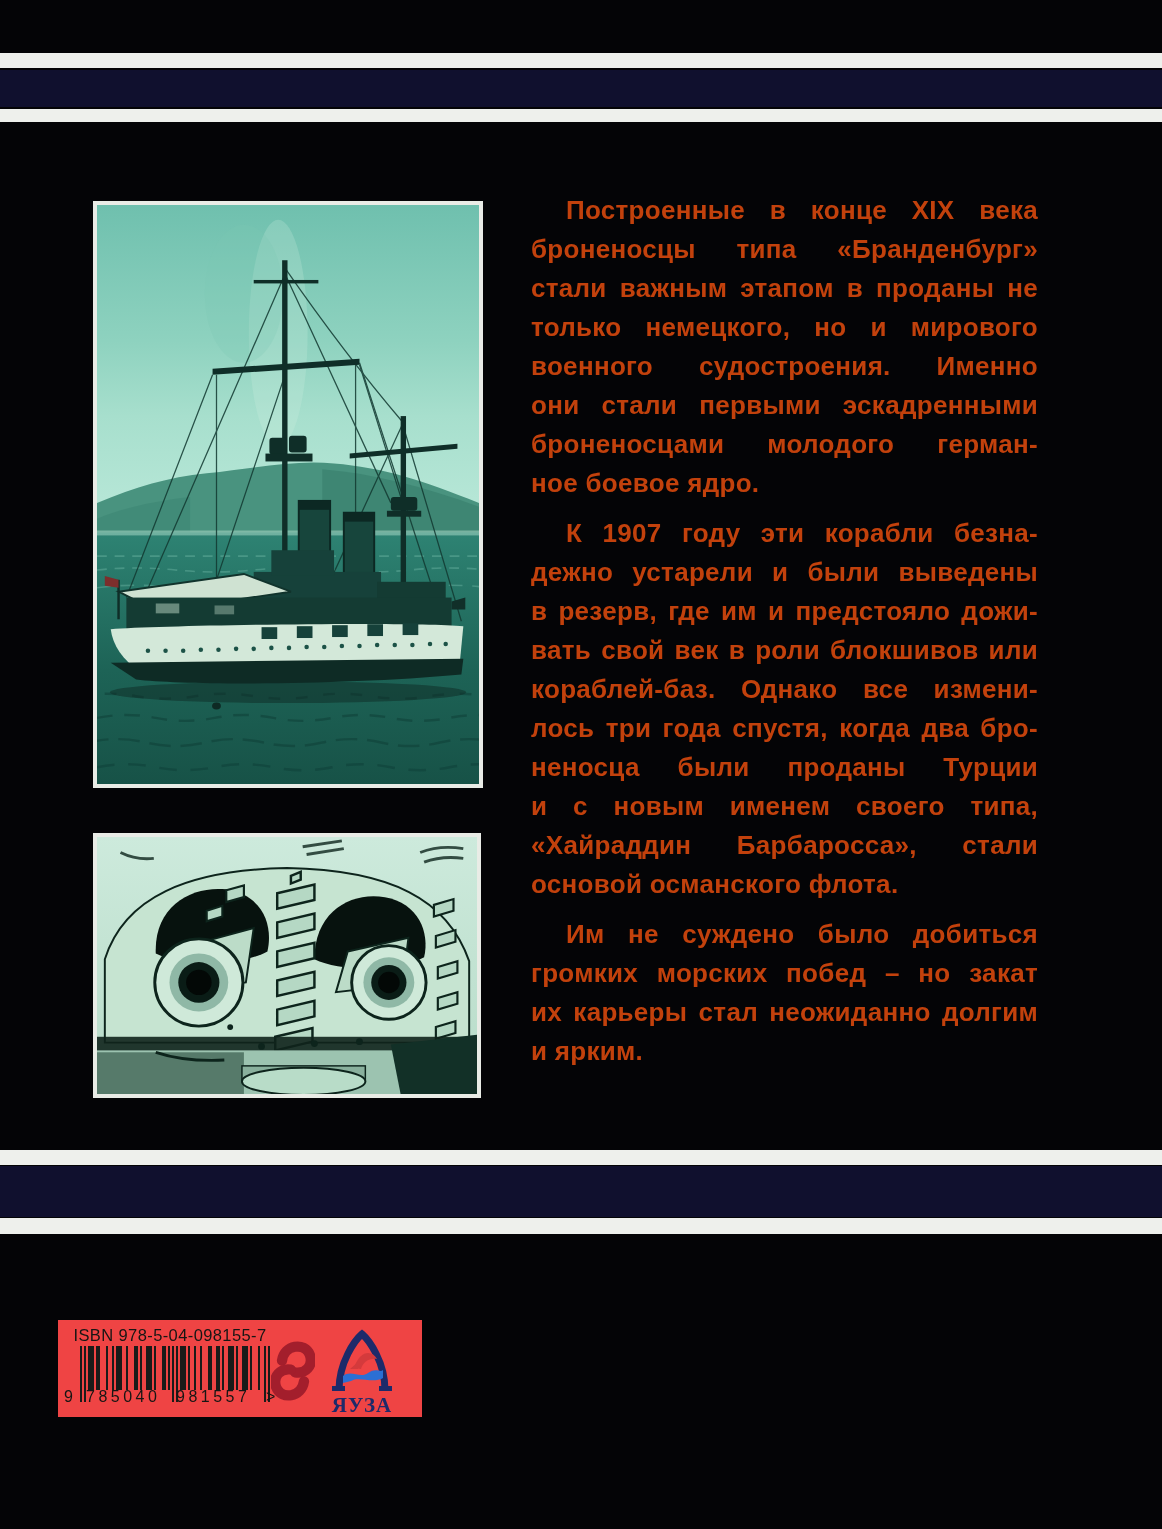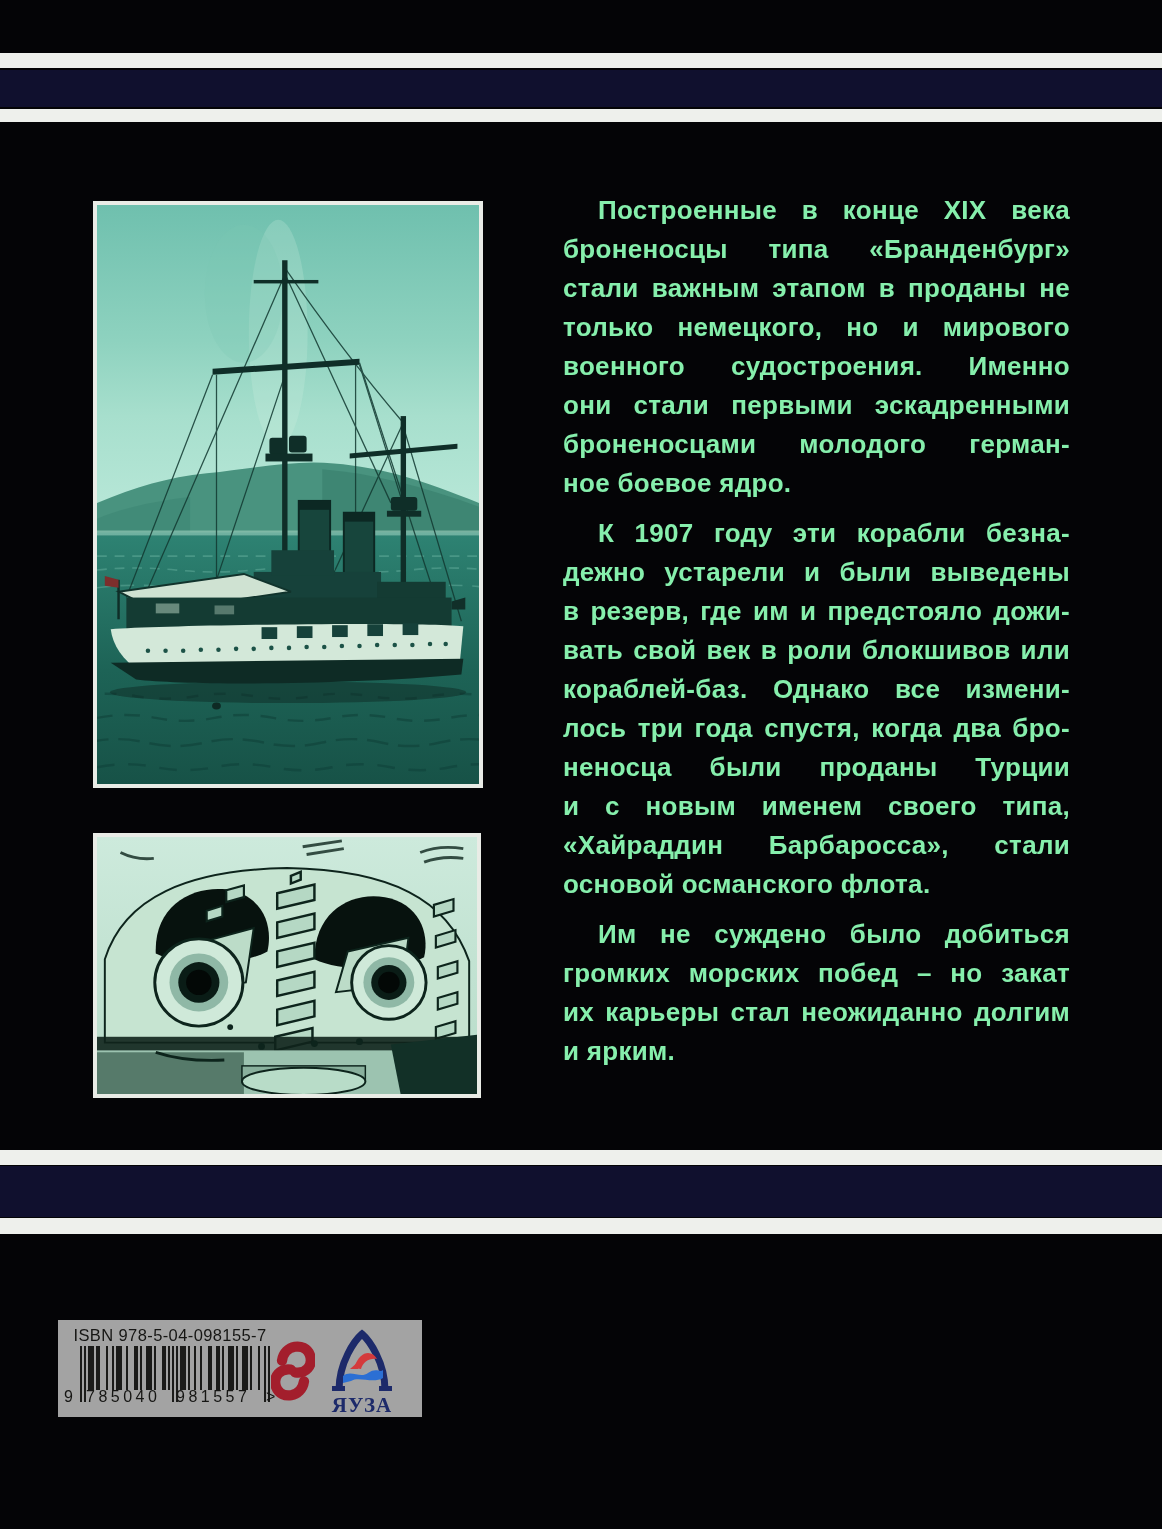--- a/index.html
+++ b/index.html
@@ -14,29 +14,29 @@
   #bw1{top:1150px;height:15px;}
   #bn1{top:1166px;height:51px;}
   #bw2{top:1218px;height:16px;}
 
   .photo{position:absolute;left:53px;border:4px solid #e9ece6;box-sizing:border-box;
          background:#0a221c;}
   .photo svg{display:block;width:100%;height:100%;}
   #photo-ship{top:185px;width:390px;height:587px;}
   #photo-guns{top:817px;width:388px;height:265px;}
 
-  .blurb{position:absolute;left:531px;top:180px;width:507px;color:#86efac;
-         font-weight:bold;font-size:26px;line-height:39px;letter-spacing:.3px;margin-left:32px;}
+  .blurb{position:absolute;left:531px;top:180px;width:507px;color:#c2410c;
+         font-weight:bold;font-size:26px;line-height:39px;letter-spacing:.3px;}
   .blurb p{margin:0 0 11px 0;padding:0;}
   .ln{text-align:justify;text-align-last:justify;}
   .ln.end{text-align-last:left;}
   .ln.ind{text-indent:35px;}
 
   .isbn-label{position:absolute;left:58px;top:1320px;width:364px;height:97px;
-              background:#a3a3a3;}
+              background:#ef4444;}
   .isbn-line{position:absolute;left:8px;top:6px;width:208px;text-align:center;
              color:#161614;font-size:16.5px;letter-spacing:.4px;}
   #barcode-bars{position:absolute;left:8px;top:26px;width:208px;height:56px;}
   .bc-digits{position:absolute;left:8px;top:68px;width:212px;height:22px;
              color:#161614;font-size:16px;z-index:2;}
   .bc-digits span{position:absolute;top:0;}
   .bc-d0{left:-2px;}
   .bc-g1{left:20px;width:86px;text-align:left;letter-spacing:3.5px;}
   .bc-g2{left:110px;width:86px;text-align:left;letter-spacing:3.5px;}
   .bc-arrow{left:200px;}

